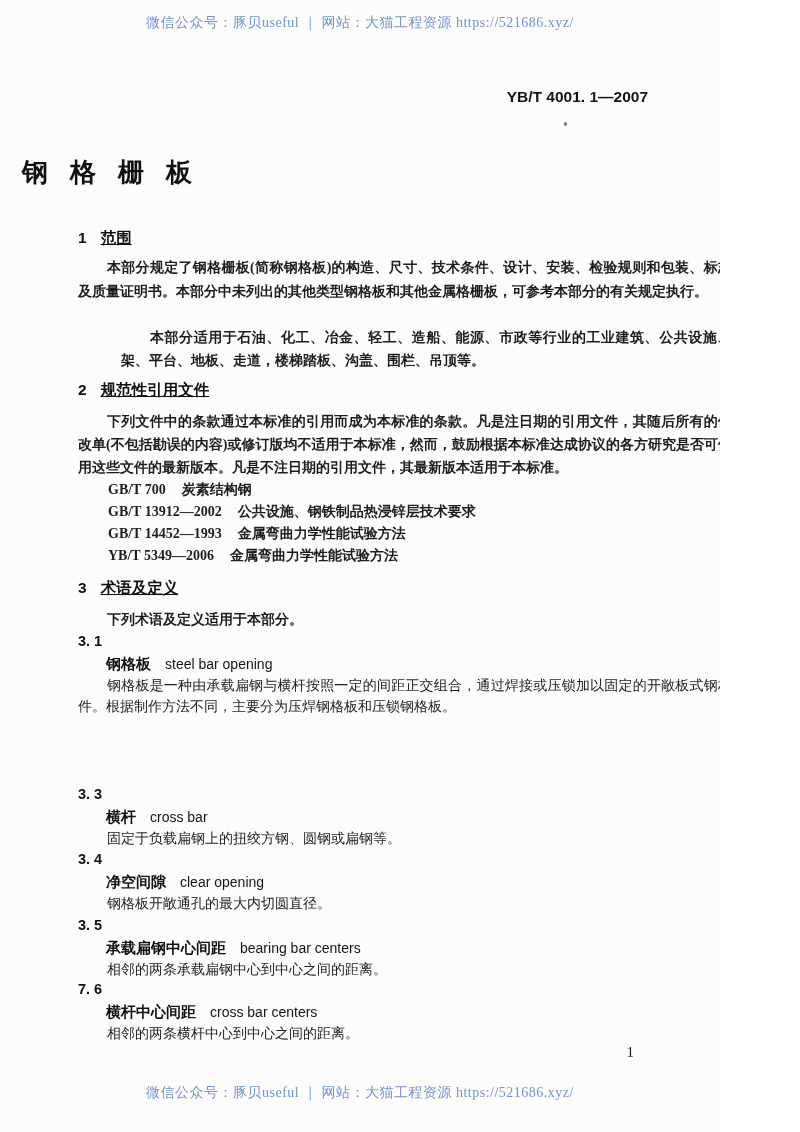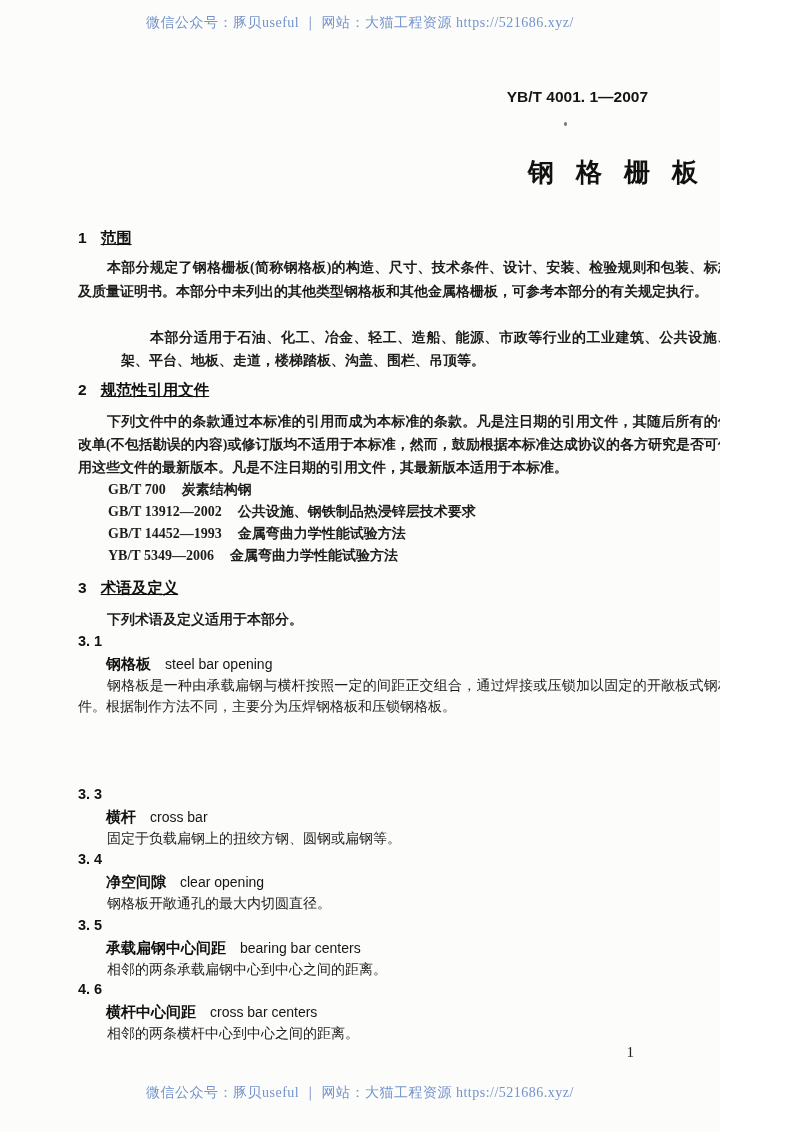--- a/index.html
+++ b/index.html
@@ -30,21 +30,21 @@
   }
 
   .speck {
     position:absolute; top:122px; left:564px;
     width:3px; height:4px; background:#55504a; border-radius:50%;
     opacity:.8;
   }
 
   .doc-title {
     position:absolute; top:155px; left:0; width:100%;
-    text-align:right;
+    text-align:left;
     font-family:"Liberation Sans","DejaVu Sans",sans-serif;
     font-weight:bold; font-size:26px; color:#111;
     letter-spacing:22px; padding-left:22px; line-height:34px;
   }
 
   .sec-heading {
     font-family:"Liberation Sans","DejaVu Sans",sans-serif;
     font-weight:bold; font-size:15.5px; color:#111;
     line-height:23px;
     text-decoration:underline;
@@ -161,21 +161,21 @@
 
   <div class="term-block" style="top:915px;">
     <div class="term-num">3. 5</div>
     <div class="term-line">
       <span class="term-zh">承载扁钢中心间距</span><span class="term-en">bearing bar centers</span>
     </div>
     <div class="term-def">相邻的两条承载扁钢中心到中心之间的距离。</div>
   </div>
 
   <div class="term-block" style="top:979px;">
-    <div class="term-num">4. 6</div>
+    <div class="term-num">7. 6</div>
     <div class="term-line">
       <span class="term-zh">横杆中心间距</span><span class="term-en">cross bar centers</span>
     </div>
     <div class="term-def">相邻的两条横杆中心到中心之间的距离。</div>
   </div>
 
   <div class="page-number">1</div>
 
   <div class="watermark" style="top: 1084px; color: rgb(116, 147, 205);">微信公众号：豚贝useful ｜ 网站：大猫工程资源 https://521686.xyz/</div>
 

